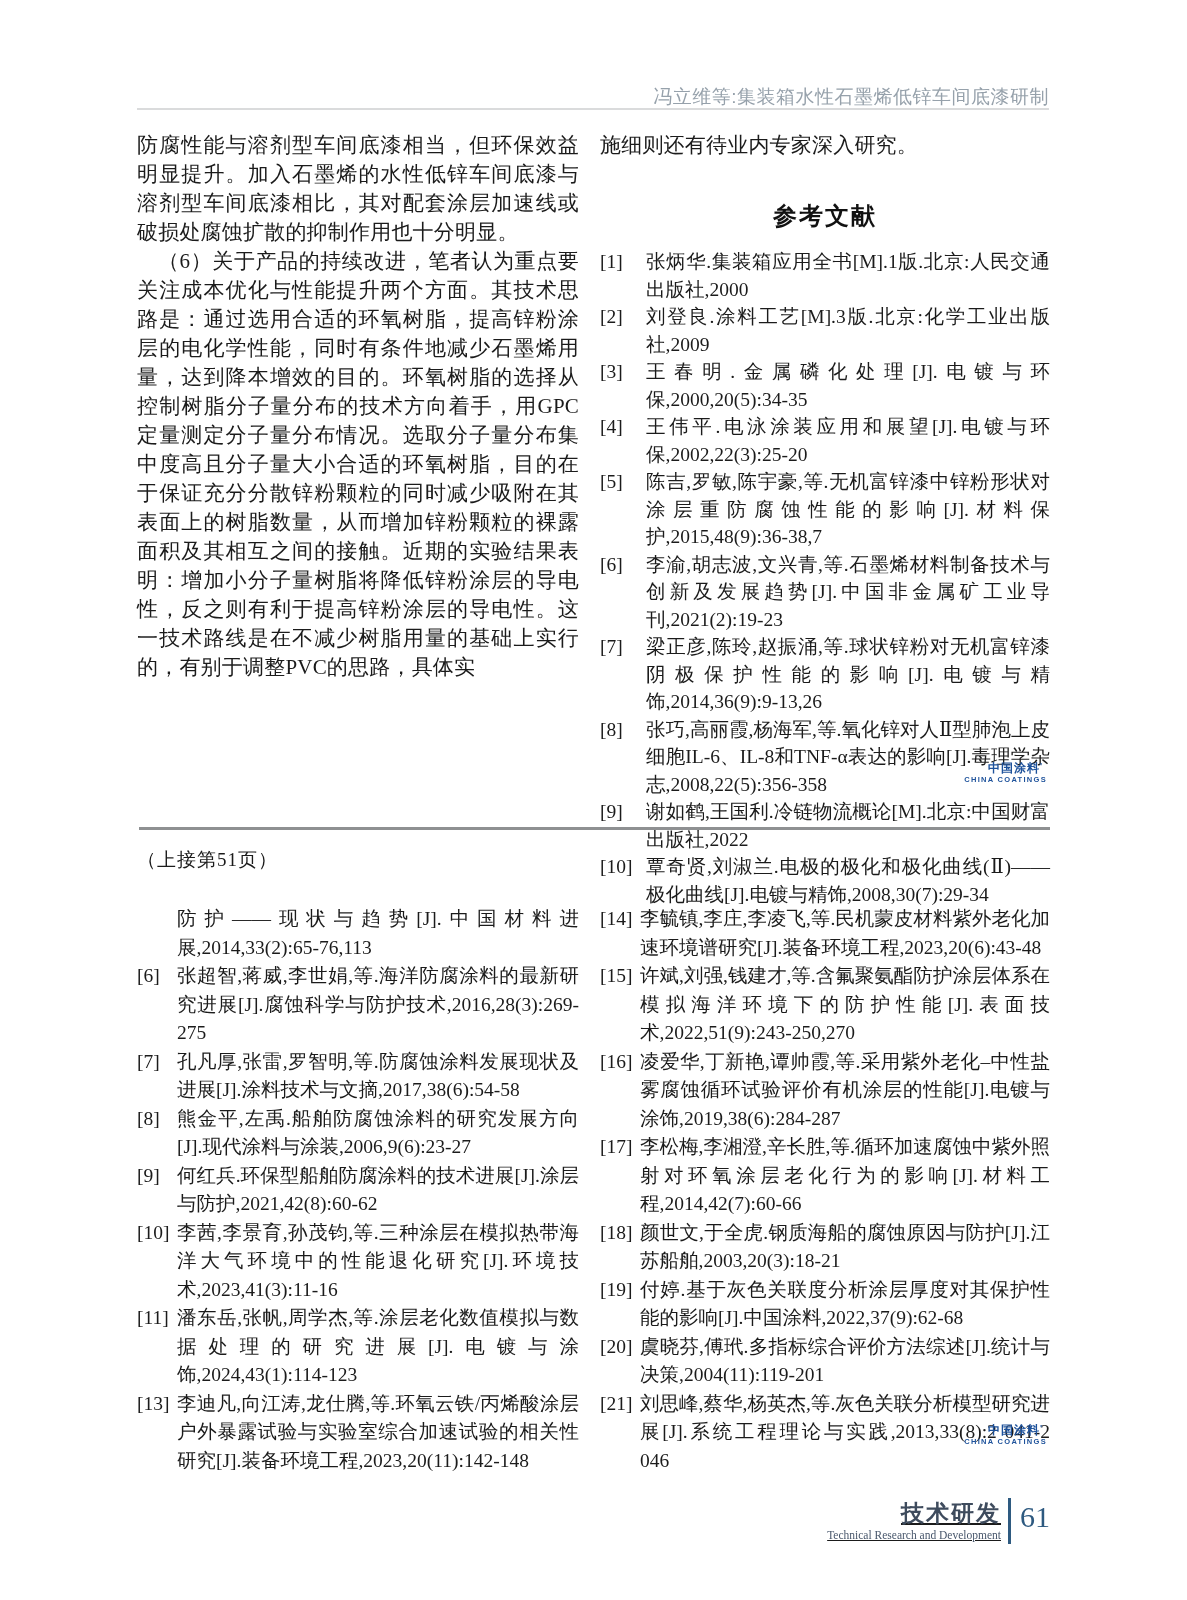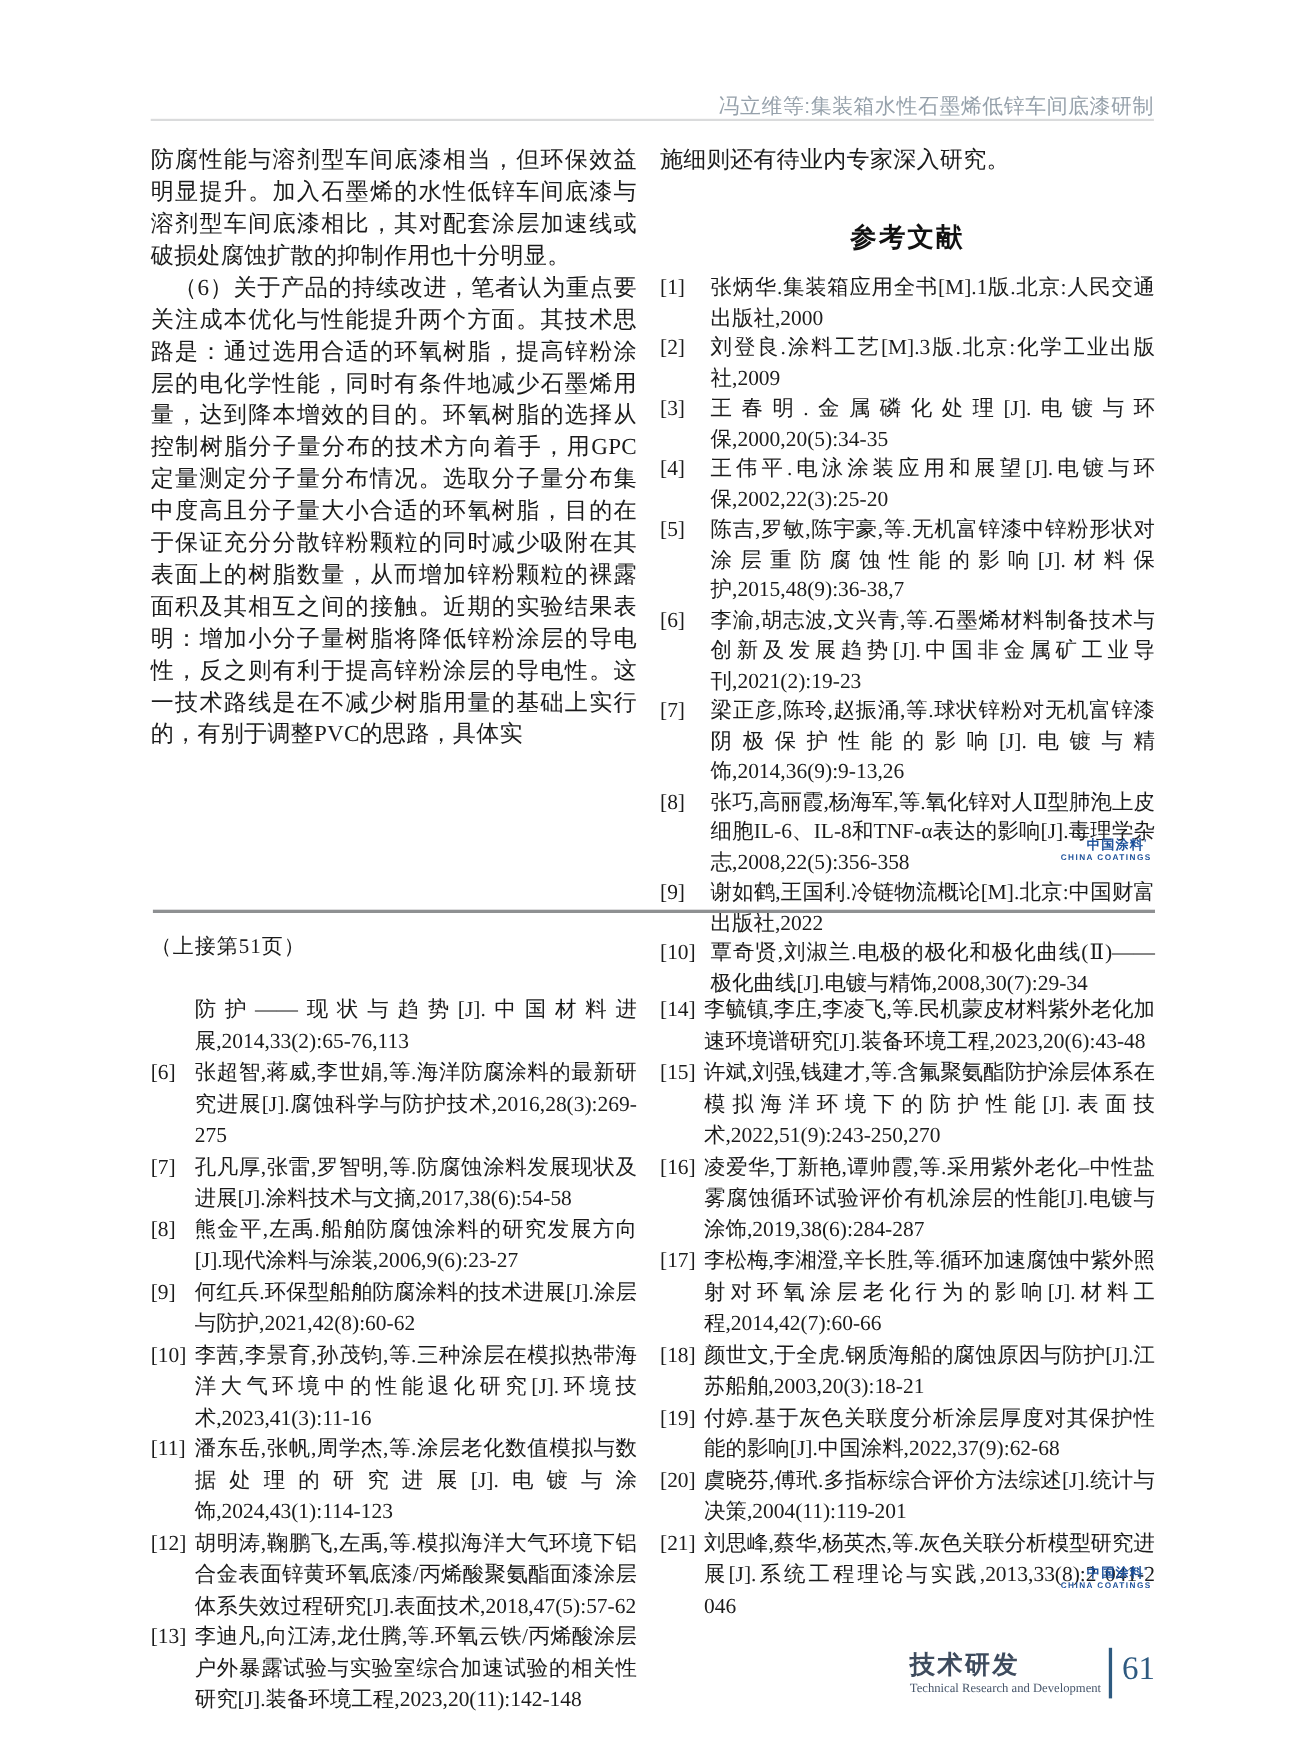--- a/index.html
+++ b/index.html
@@ -47,21 +47,21 @@
     font-family:"Liberation Sans","DejaVu Sans",sans-serif;font-weight:bold;
     font-size:12px;color:#1e529b;letter-spacing:1px;white-space:nowrap;margin-left:20px;
   }
   .logo-cn::after{content:"'";font-size:9px;vertical-align:top;}
   .logo-en{
     font-family:"Liberation Sans","DejaVu Sans",sans-serif;font-weight:bold;
     font-size:7.5px;color:#1e529b;letter-spacing:1.3px;margin-top:2px;white-space:nowrap;
   }
   
   .footer{position:absolute;right:137px;top:1498px;display:flex;align-items:center;}
-  .footer-text{text-align:left;}
+  .footer-text{text-align:right;text-decoration:underline;}
   .footer-cn{
     font-family:"Liberation Sans","DejaVu Sans",sans-serif;font-weight:bold;
     font-size:23px;color:#3e4b5d;letter-spacing:2px;line-height:1.1;
   }
   .footer-en{
     font-family:"Liberation Serif","DejaVu Serif",serif;
     font-size:11.5px;color:#47566b;margin-top:3px;white-space:nowrap;
   }
   .footer-bar{width:3px;height:46px;background:#2e5a80;margin:0 9px 0 7px;}
   .footer-page{
@@ -109,21 +109,20 @@
 
   <div class="bcol bcol-left">
     <ul class="ref-list bottom">
       <li class="ref"><span>防护——现状与趋势[J].中国材料进展,2014,33(2):65-76,113</span></li>
       <li class="ref"><span class="ref-label">[6]</span><span>张超智,蒋威,李世娟,等.海洋防腐涂料的最新研究进展[J].腐蚀科学与防护技术,2016,28(3):269-275</span></li>
       <li class="ref"><span class="ref-label">[7]</span><span>孔凡厚,张雷,罗智明,等.防腐蚀涂料发展现状及进展[J].涂料技术与文摘,2017,38(6):54-58</span></li>
       <li class="ref"><span class="ref-label">[8]</span><span>熊金平,左禹.船舶防腐蚀涂料的研究发展方向[J].现代涂料与涂装,2006,9(6):23-27</span></li>
       <li class="ref"><span class="ref-label">[9]</span><span>何红兵.环保型船舶防腐涂料的技术进展[J].涂层与防护,2021,42(8):60-62</span></li>
       <li class="ref"><span class="ref-label">[10]</span><span>李茜,李景育,孙茂钧,等.三种涂层在模拟热带海洋大气环境中的性能退化研究[J].环境技术,2023,41(3):11-16</span></li>
       <li class="ref"><span class="ref-label">[11]</span><span>潘东岳,张帆,周学杰,等.涂层老化数值模拟与数据处理的研究进展[J].电镀与涂饰,2024,43(1):114-123</span></li>
-      <li class="ref"><span class="ref-label">[12]</span><span>胡明涛,鞠鹏飞,左禹,等.模拟海洋大气环境下铝合金表面锌黄环氧底漆/丙烯酸聚氨酯面漆涂层体系失效过程研究[J].表面技术,2018,47(5):57-62</span></li>
       <li class="ref"><span class="ref-label">[13]</span><span>李迪凡,向江涛,龙仕腾,等.环氧云铁/丙烯酸涂层户外暴露试验与实验室综合加速试验的相关性研究[J].装备环境工程,2023,20(11):142-148</span></li>
     </ul>
   </div>
 
   <div class="bcol bcol-right">
     <ul class="ref-list bottom">
       <li class="ref"><span class="ref-label">[14]</span><span>李毓镇,李庄,李凌飞,等.民机蒙皮材料紫外老化加速环境谱研究[J].装备环境工程,2023,20(6):43-48</span></li>
       <li class="ref"><span class="ref-label">[15]</span><span>许斌,刘强,钱建才,等.含氟聚氨酯防护涂层体系在模拟海洋环境下的防护性能[J].表面技术,2022,51(9):243-250,270</span></li>
       <li class="ref"><span class="ref-label">[16]</span><span>凌爱华,丁新艳,谭帅霞,等.采用紫外老化–中性盐雾腐蚀循环试验评价有机涂层的性能[J].电镀与涂饰,2019,38(6):284-287</span></li>
       <li class="ref"><span class="ref-label">[17]</span><span>李松梅,李湘澄,辛长胜,等.循环加速腐蚀中紫外照射对环氧涂层老化行为的影响[J].材料工程,2014,42(7):60-66</span></li>

